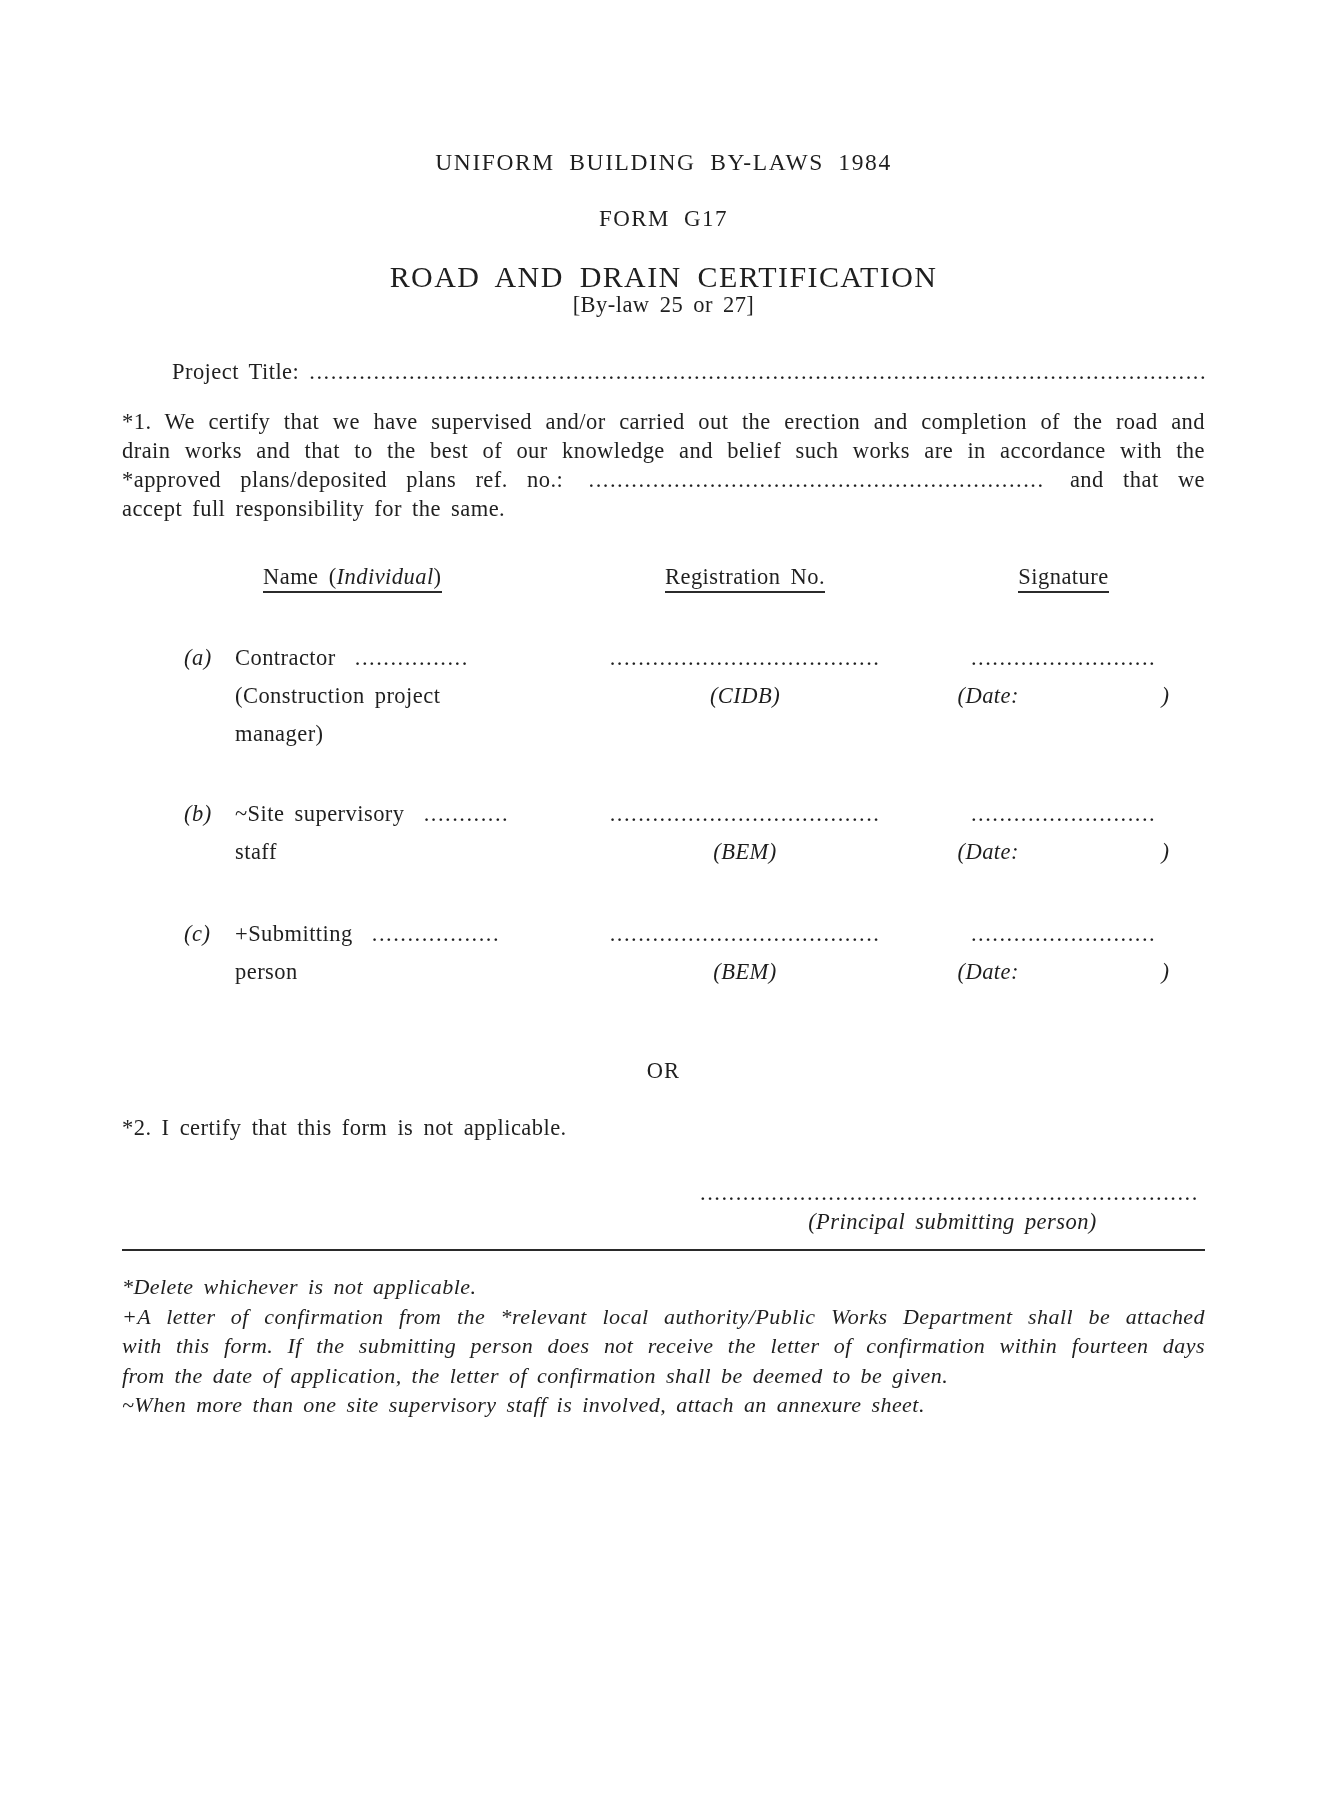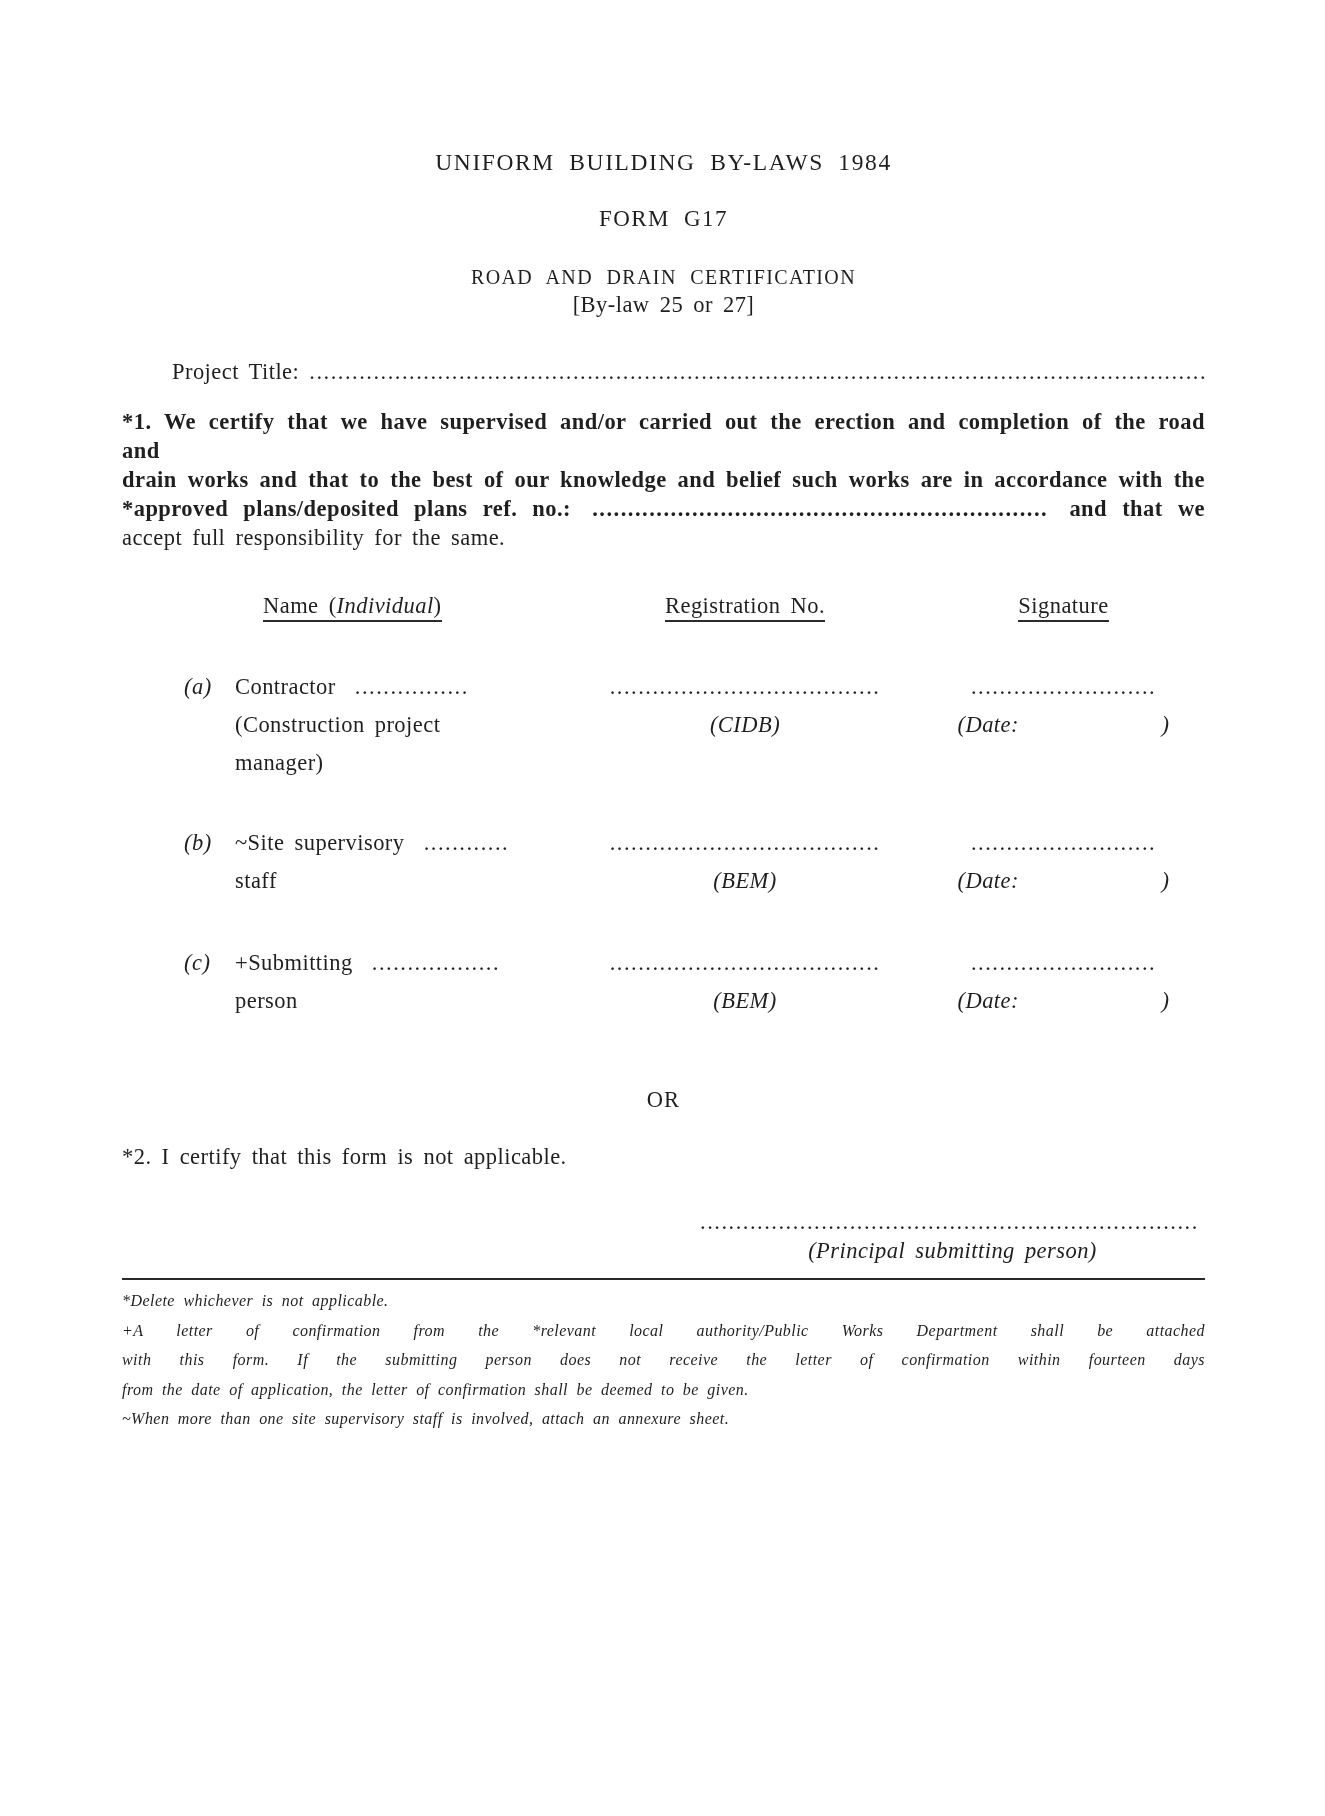--- a/index.html
+++ b/index.html
@@ -21,35 +21,35 @@
     padding-top: 148px;
     font-size: 22.5px;
     word-spacing: 0.18em;
     letter-spacing: 0.02em;
   }
 
   
   .center { text-align: center; }
   .law-title   { line-height: 28px; font-size: 23.5px; letter-spacing: 1.6px; word-spacing: 7px; }
   .form-no     { line-height: 28px; font-size: 23px; letter-spacing: 1.4px; word-spacing: 7px; margin-top: 29px; }
-  .form-title  { line-height: 28px; font-size: 20px; letter-spacing: 1.4px; word-spacing: 7px; margin-top: 30px; }
+  .form-title  { line-height: 28px; font-size: 30px; letter-spacing: 1.4px; word-spacing: 7px; margin-top: 30px; }
   .bylaw       { line-height: 28px; font-size: 22.5px; }
 
   
   .project-row { margin-top: 38px; display: flex; align-items: baseline; line-height: 29px; }
   .project-row .lbl { padding-left: 50px; white-space: nowrap; }
   .leader {
     flex: 1 1 auto; overflow: hidden; white-space: nowrap;
     margin-left: 10px; letter-spacing: 1.5px;
   }
 
   
   .clause1 { margin-top: 21px; }
   .pline { line-height: 29px; }
-  .jline { text-align: justify; text-align-last: justify; font-weight: bold; }
+  .jline { text-align: justify; text-align-last: justify; }
   .dots { letter-spacing: 1.5px; white-space: nowrap; }
   .inline-dots { margin: 0 6px; }
 
   
   .tgrid { display: grid; grid-template-columns: 113px 333px 354px 283px; }
   .thead { margin-top: 39px; line-height: 30px; }
   .thead .h-name { padding-left: 28px; }
   .thead .c { text-align: center; }
   .u { border-bottom: 2px solid #2b2b2b; padding-bottom: 2px; }
   .trow .tline { line-height: 38px; }
@@ -70,21 +70,21 @@
   .or-divider { margin-top: 66px; line-height: 28px; letter-spacing: 1px; }
   .clause2 { margin-top: 29px; line-height: 28px; }
 
   
   .sig-block { margin-top: 37px; margin-left: auto; width: 505px; }
   .sig-dots { line-height: 28px; overflow: hidden; white-space: nowrap; letter-spacing: 1.5px; }
   .sig-caption { line-height: 30px; text-align: center; font-style: italic; }
 
   
   .rule { margin-top: 12px; border-top: 2px solid #2a2a2a; width: 100%; }
-  .footnotes { margin-top: 6px; font-style: italic; font-size: 16px; font-family: Liberation Serif, serif; }
+  .footnotes { margin-top: 21px; font-style: italic; font-size: 22px; font-family: Liberation Serif, serif; }
   .fline { line-height: 29.5px; }
   .fline.j { text-align: justify; text-align-last: justify; }
   .note-grid { display: grid; grid-template-columns: 104px 112px auto; }
   .note-grid div { line-height: 29.5px; }
 </style>
 </head>
 <body>
 
 <div class="page">
   <div class="content">

